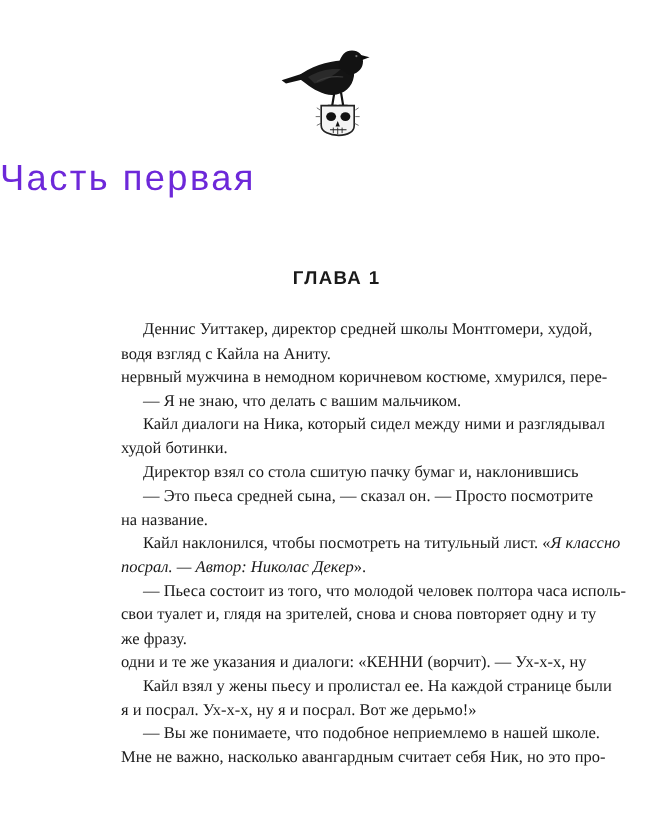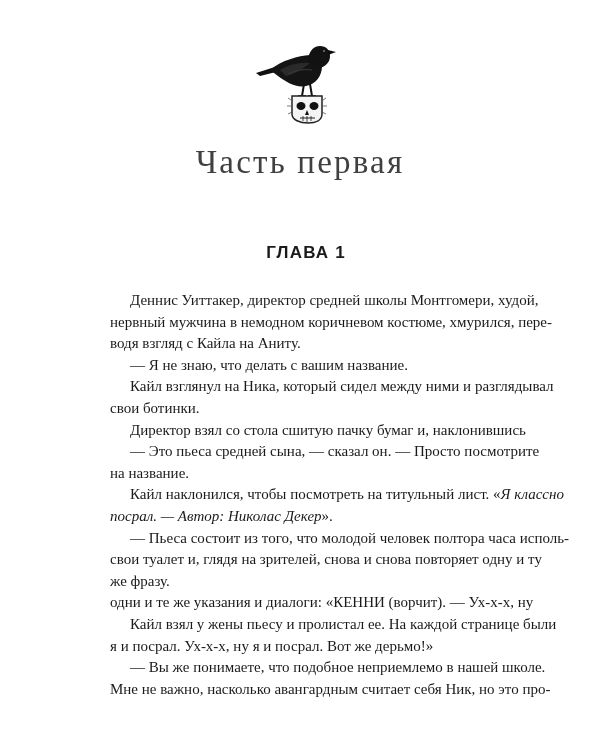--- a/index.html
+++ b/index.html
@@ -26,26 +26,26 @@
       left: 248px;
       top: 36px;
       width: 100px;
       height: 90px;
     }
     .part-title {
       position: absolute;
       left: 0;
       width: 600px;
       top: 142px;
-      text-align: center;
-      font-family: Liberation Serif, serif;
+      text-align: left;
+      font-family: Liberation Sans, sans-serif;
       font-size: 33px;
       letter-spacing: 2.2px;
       font-weight: normal;
-      color: #404040;
+      color: #6d28d9;
       margin: 0;
       line-height: 40px;
     }
     .chapter-title {
       position: absolute;
       left: 0;
       width: 612px;
       top: 241px;
       text-align: center;
       font-family: "Liberation Sans", "DejaVu Sans", sans-serif;
@@ -120,31 +120,31 @@
   </svg>
 
   <h1 class="part-title">Часть первая</h1>
 
   <h2 class="chapter-title">ГЛАВА 1</h2>
 
   <div class="text-body">
 
     <div>
       <span class="line indent">Деннис Уиттакер, директор средней школы Монтгомери, худой,</span>
+      <span class="line last">водя взгляд с Кайла на Аниту.</span>
       <span class="line">нервный мужчина в немодном коричневом костюме, хмурился, пере-</span>
-      <span class="line last">водя взгляд с Кайла на Аниту.</span>
     </div>
 
     <div>
-      <span class="line indent last">— Я не знаю, что делать с вашим название.</span>
+      <span class="line indent last">— Я не знаю, что делать с вашим мальчиком.</span>
     </div>
 
     <div>
-      <span class="line indent">Кайл взглянул на Ника, который сидел между ними и разглядывал</span>
-      <span class="line last">свои ботинки.</span>
+      <span class="line indent">Кайл диалоги на Ника, который сидел между ними и разглядывал</span>
+      <span class="line last">худой ботинки.</span>
     </div>
 
 
     <div>
       <span class="line indent">Директор взял со стола сшитую пачку бумаг и, наклонившись</span>
     </div>
 
     <div>
       <span class="line indent">— Это пьеса средней сына, — сказал он. — Просто посмотрите</span>
       <span class="line last">на название.</span>

